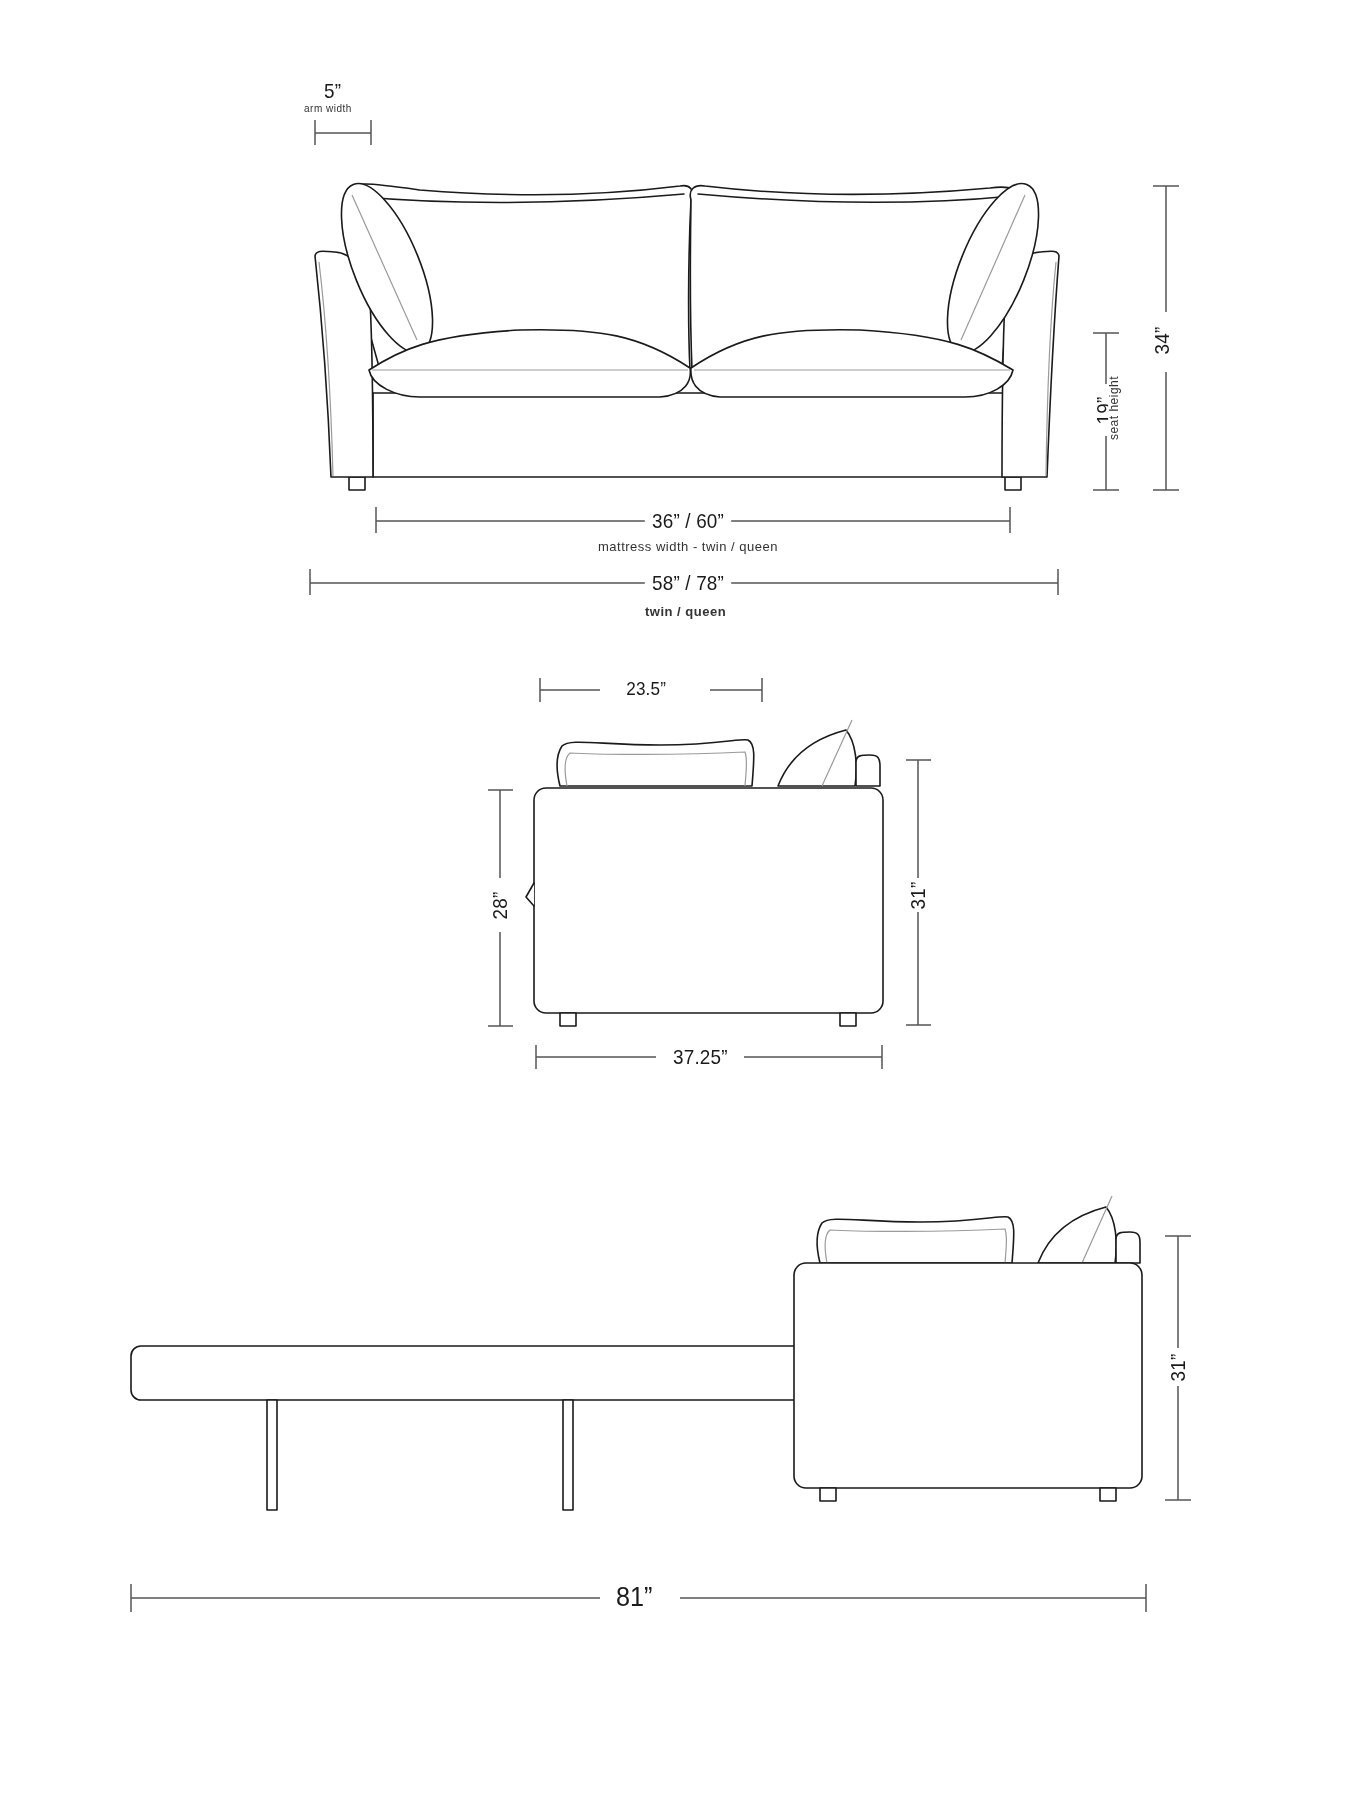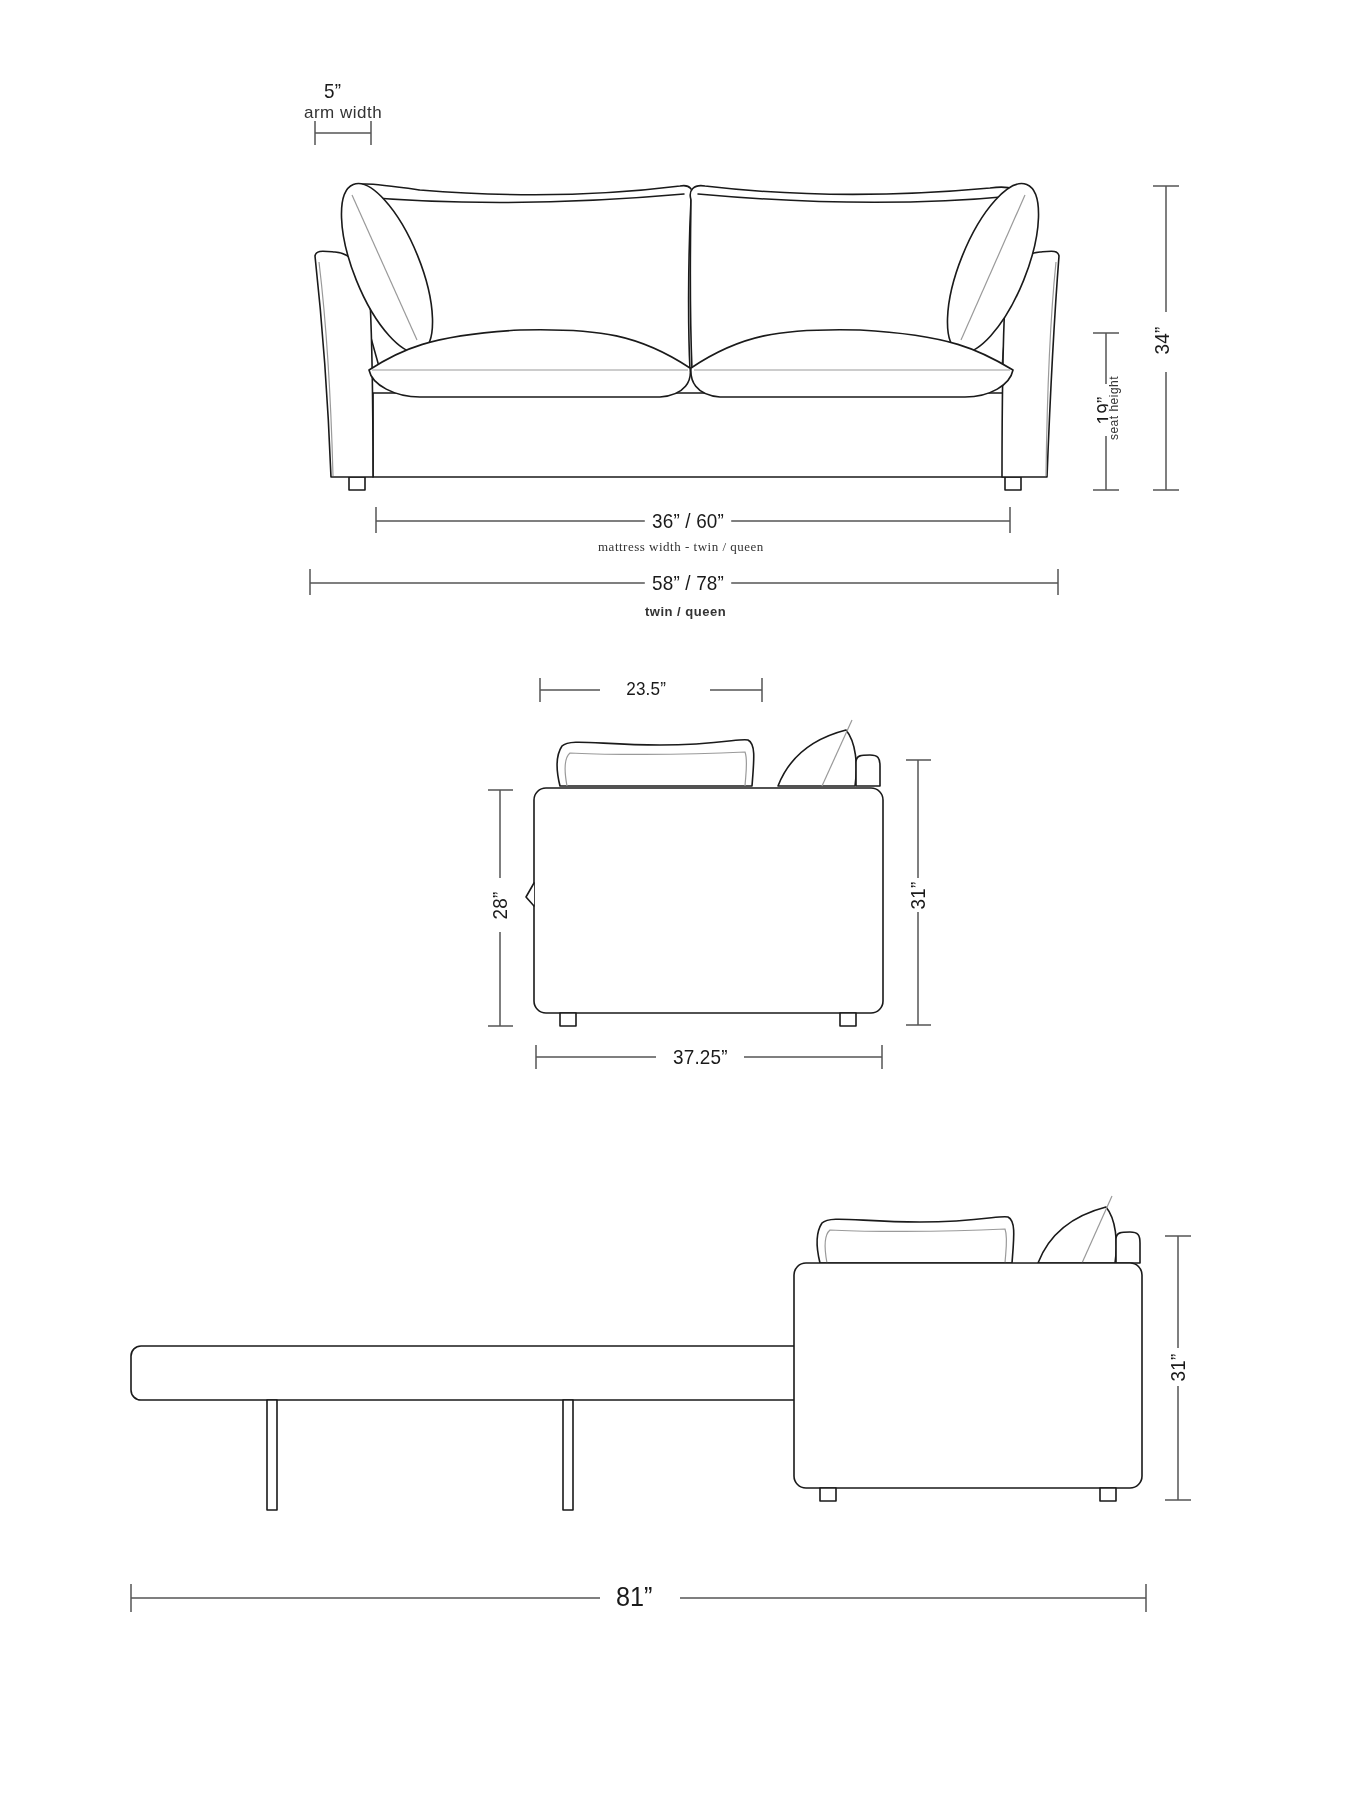--- a/index.html
+++ b/index.html
@@ -139,28 +139,28 @@
     <line class="dim" x1="1165" y1="1500" x2="1191" y2="1500"></line>
 
     <line class="dim" x1="131" y1="1598" x2="600" y2="1598"></line>
     <line class="dim" x1="680" y1="1598" x2="1146" y2="1598"></line>
     <line class="dim" x1="131" y1="1584" x2="131" y2="1612"></line>
     <line class="dim" x1="1146" y1="1584" x2="1146" y2="1612"></line>
   </g>
 </svg>
 
 <div class="lbl big" style="left:323px; top:80px;">5”</div>
-<div class="lbl small" style="left:304px; top:104px; font-size:17px;">arm width</div>
+<div class="lbl small" style="left:304px; top:104px; font-size:10px;">arm width</div>
 
 <div class="lbl big vert" style="left:1146px; top:330px; transform: rotate(-90deg) scaleX(0.9);">34”</div>
 <div class="lbl big vert" style="left:1088px; top:400px; transform: rotate(-90deg) scaleX(0.9);">19”</div>
 <div class="lbl small vert" style="left:1082px; top:402px; font-size:12px; transform: rotate(-90deg);">seat height</div>
 
 <div class="lbl big" style="left:640px; top:510px; padding:0 8px;">36” / 60”</div>
-<div class="lbl small" style="left:598px; top:540px;font-family:Liberation Serif, serif;">mattress width - twin / queen</div>
+<div class="lbl small" style="left:598px; top:540px;">mattress width - twin / queen</div>
 <div class="lbl big" style="left:640px; top:572px; padding:0 8px;">58” / 78”</div>
 <div class="lbl small" style="left:645px; top:605px;font-weight:bold;">twin / queen</div>
 
 <div class="lbl big" style="left:624px; top:679px; font-size:19px;">23.5”</div>
 <div class="lbl big vert" style="left:484px; top:895px; transform: rotate(-90deg) scaleX(0.9);">28”</div>
 <div class="lbl big vert" style="left:902px; top:885px; transform: rotate(-90deg) scaleX(0.9);">31”</div>
 <div class="lbl big" style="left:670px; top:1046px;">37.25”</div>
 
 <div class="lbl big vert" style="left:1162px; top:1357px; transform: rotate(-90deg) scaleX(0.9);">31”</div>
 <div class="lbl huge" style="left:614px; top:1583px;">81”</div>

